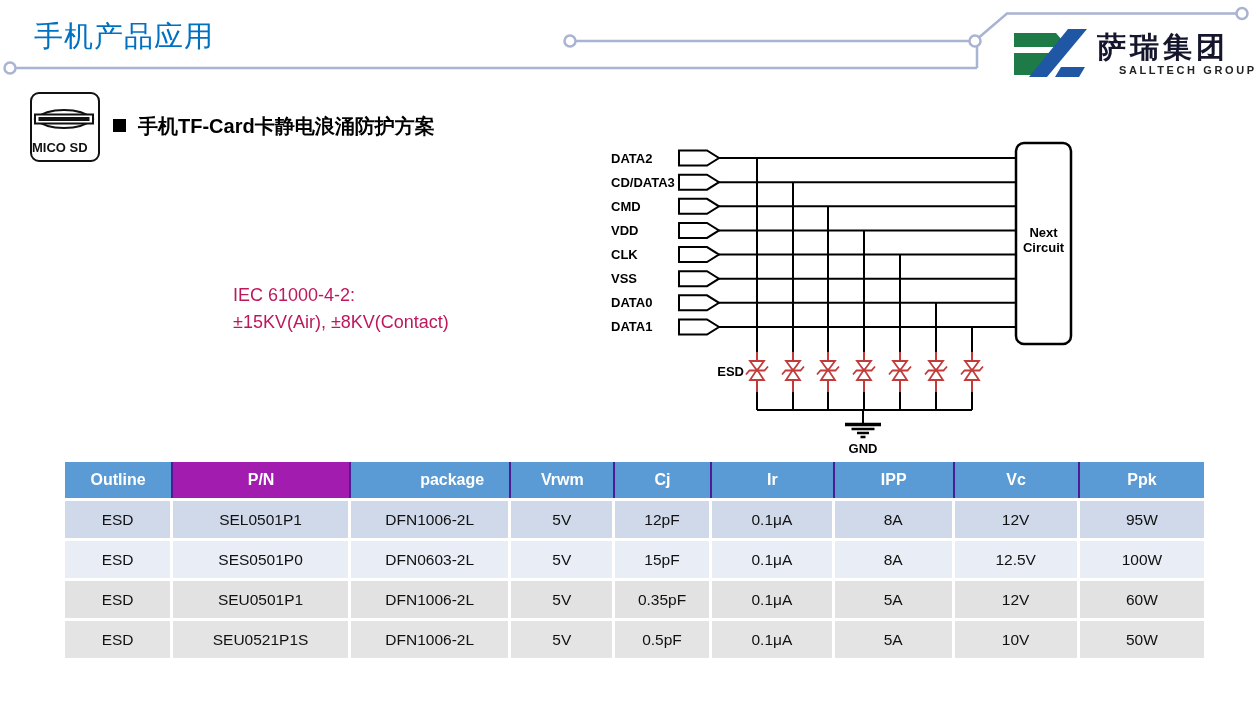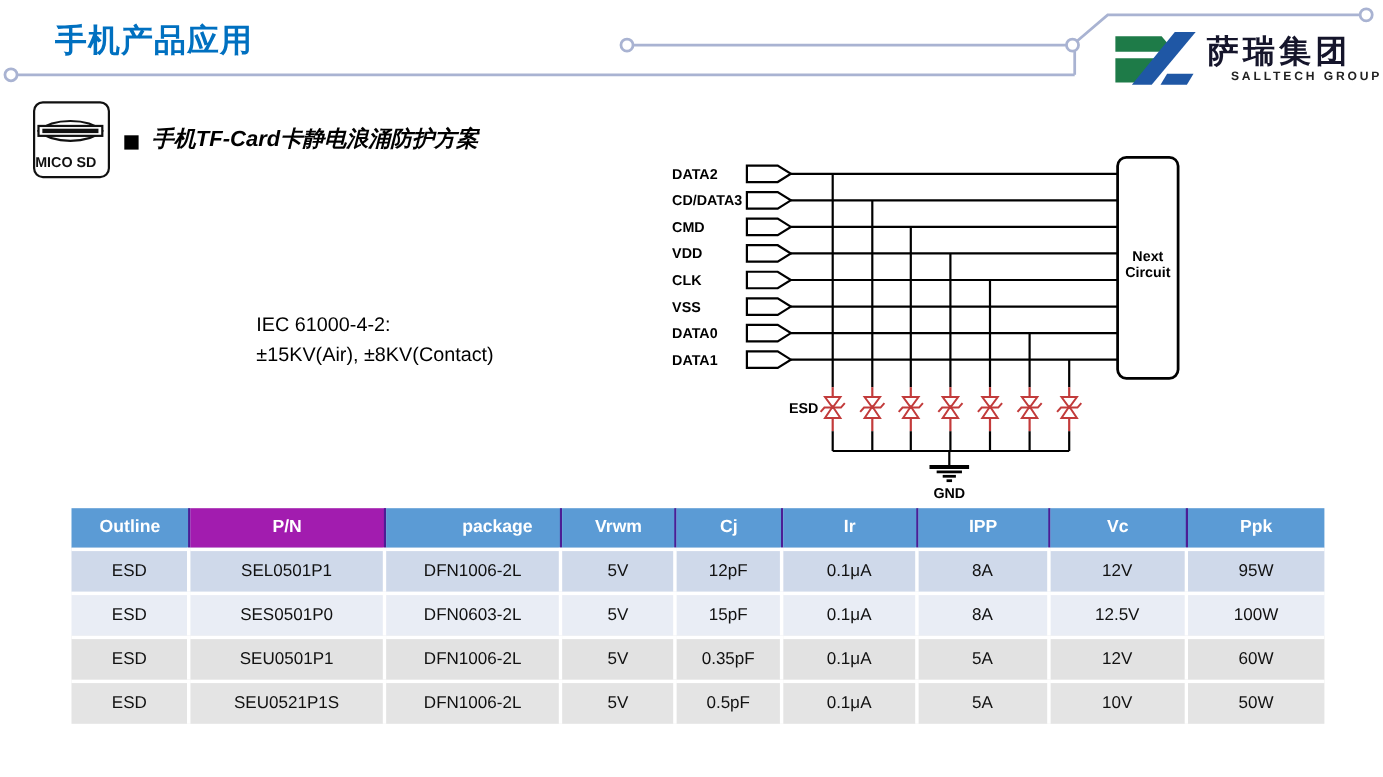--- a/index.html
+++ b/index.html
@@ -1,37 +1,37 @@
 <!DOCTYPE html>
 <html><head>
 <meta charset="utf-8">
 <style>
   html,body{margin:0;padding:0;background:#fff;}
   .slide{position:relative;width:1257px;height:706px;background:#ffffff;overflow:hidden;
          font-family:"Liberation Sans","DejaVu Sans",sans-serif;}
   
-  .page-title{position:absolute;left:50px;top:17px;font-size:29px;font-weight:bold;
+  .page-title{position:absolute;left:34px;top:17px;font-size:29px;font-weight:normal;
               color:#0070C0;letter-spacing:1px;z-index:2;}
   
   .logo{position:absolute;left:1012px;top:27px;display:flex;align-items:center;gap:9px;z-index:2;}
   .logo-text{display:flex;flex-direction:column;}
   .logo-cn{font-size:29px;font-weight:bold;color:#15152b;letter-spacing:4px;line-height:1.05;white-space:nowrap;}
   .logo-en{font-size:11px;font-weight:bold;color:#222;letter-spacing:2.6px;margin-top:1px;white-space:nowrap;margin-left:22px;}
   
   .sd-icon{position:absolute;left:30px;top:92px;width:70px;height:70px;box-sizing:border-box;
            border:2.5px solid #111;border-radius:9px;background:#fff;z-index:2;
            display:flex;flex-direction:column;align-items:flex-start;justify-content:space-between;
            padding:8px 0 5px 0;}
   .sd-label{font-size:13px;font-weight:bold;color:#111;}
   
-  .section-heading{position:absolute;left:113px;top:113px;display:flex;align-items:center;z-index:2;font-style:italic;}
+  .section-heading{position:absolute;left:113px;top:113px;display:flex;align-items:flex-start;z-index:2;}
   .bullet{width:13px;height:13px;background:#000;margin:6px 12px 0 0;flex:none;}
   .section-title{font-size:20px;font-weight:bold;color:#000;}
   
-  .iec{position:absolute;left:233px;top:282px;font-size:18px;color:#000000;line-height:27px;z-index:2;}
+  .iec{position:absolute;left:233px;top:282px;font-size:18px;color:#be185d;line-height:27px;z-index:2;}
   
   .overlay{position:absolute;left:0;top:0;width:1257px;height:706px;z-index:1;pointer-events:none;}
   .trace{stroke:#A9B3D2;stroke-width:2.5;fill:none;}
   .trace-node{stroke:#A9B3D2;stroke-width:2.5;fill:#fff;}
   .wire{stroke:#000;stroke-width:2;fill:none;}
   .conn{fill:#fff;stroke:#000;stroke-width:2;}
   .overlay text{font-family:"Liberation Sans","DejaVu Sans",sans-serif;font-weight:bold;
                 font-size:13px;fill:#000;}
   .nc-box{fill:#fff;stroke:#000;stroke-width:2.5;}
   .nc-text{font-size:12px;text-anchor:middle;}

